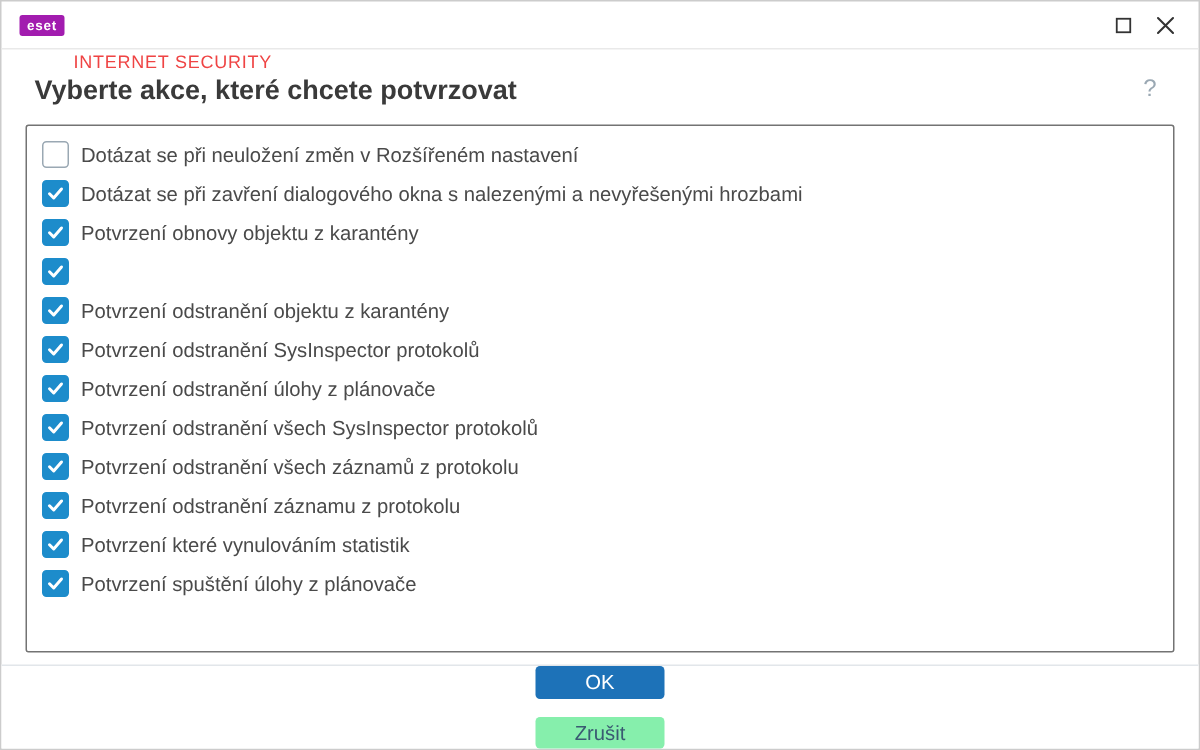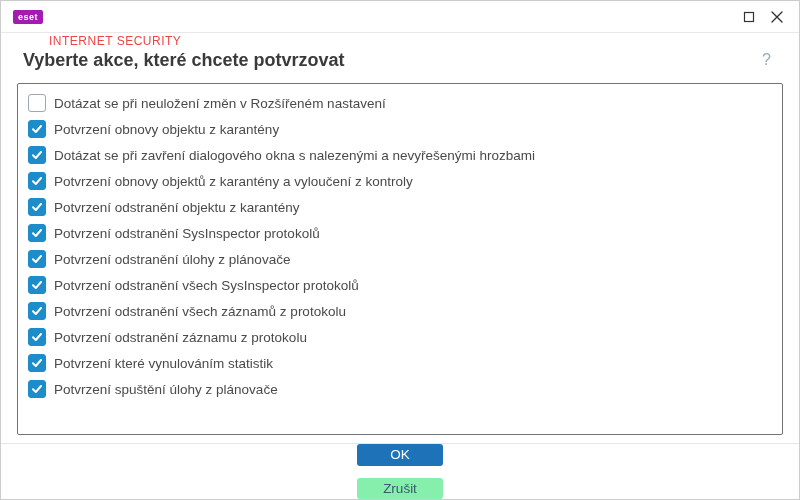--- a/index.html
+++ b/index.html
@@ -66,37 +66,36 @@
         <div class="row">
           <div class="cb unchecked"></div>
           <span class="row-label">Dotázat se při neuložení změn v Rozšířeném nastavení</span>
         </div>
         <div class="row">
           <div class="cb checked">
             <svg width="12" height="12" viewBox="0 0 12 12">
               <path d="M2 6.2 L4.8 9 L10 3" fill="none" stroke="#fff" stroke-width="2" stroke-linecap="round" stroke-linejoin="round"></path>
             </svg>
           </div>
+          <span class="row-label">Dotázat se při zavření dialogového okna s nalezenými a nevyřešenými hrozbami</span>
+        </div>
+        <div class="row">
+          <div class="cb checked">
+            <svg width="12" height="12" viewBox="0 0 12 12">
+              <path d="M2 6.2 L4.8 9 L10 3" fill="none" stroke="#fff" stroke-width="2" stroke-linecap="round" stroke-linejoin="round"></path>
+            </svg>
+          </div>
           <span class="row-label">Potvrzení obnovy objektu z karantény</span>
         </div>
         <div class="row">
           <div class="cb checked">
             <svg width="12" height="12" viewBox="0 0 12 12">
               <path d="M2 6.2 L4.8 9 L10 3" fill="none" stroke="#fff" stroke-width="2" stroke-linecap="round" stroke-linejoin="round"></path>
             </svg>
           </div>
-          <span class="row-label">Dotázat se při zavření dialogového okna s nalezenými a nevyřešenými hrozbami</span>
-        </div>
-        <div class="row">
-          <div class="cb checked">
-            <svg width="12" height="12" viewBox="0 0 12 12">
-              <path d="M2 6.2 L4.8 9 L10 3" fill="none" stroke="#fff" stroke-width="2" stroke-linecap="round" stroke-linejoin="round"></path>
-            </svg>
-          </div>
-          <span class="row-label">Potvrzení obnovy objektů z karantény a vyloučení z kontroly</span>
         </div>
         <div class="row">
           <div class="cb checked">
             <svg width="12" height="12" viewBox="0 0 12 12">
               <path d="M2 6.2 L4.8 9 L10 3" fill="none" stroke="#fff" stroke-width="2" stroke-linecap="round" stroke-linejoin="round"></path>
             </svg>
           </div>
           <span class="row-label">Potvrzení odstranění objektu z karantény</span>
         </div>
         <div class="row">

